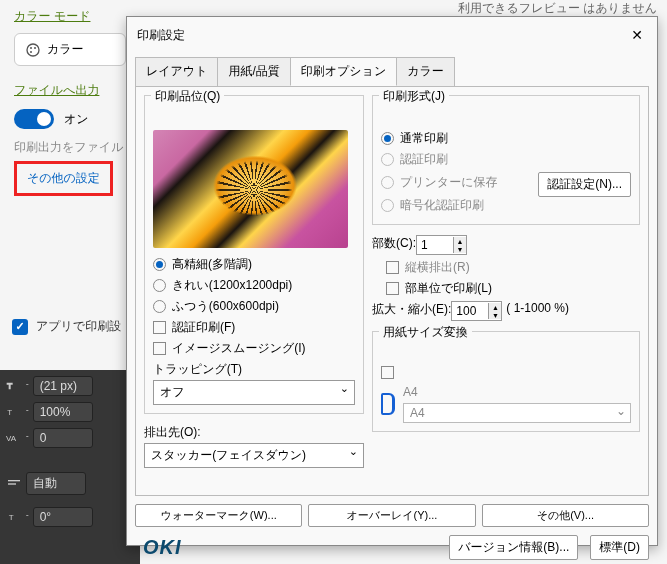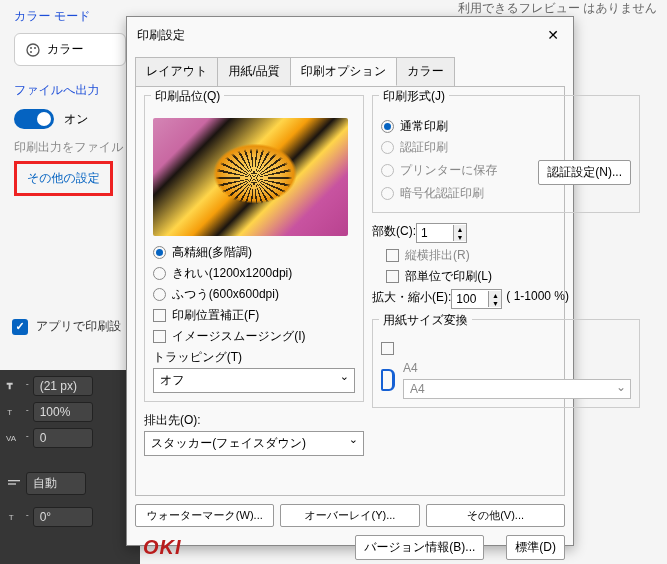--- a/index.html
+++ b/index.html
@@ -1,21 +1,21 @@
 <!DOCTYPE html>
 <html><head>
 <meta charset="utf-8">
 <style>
 * { box-sizing: border-box; margin: 0; padding: 0; font-family: "Yu Gothic UI", "Meiryo", sans-serif; font-size: 12px; }
 body { width: 667px; height: 564px; background: #2c2c2c; position: relative; overflow: hidden; }
 
 
 .bg-app { position: absolute; inset: 0; background: #f5f5f5; }
 .bg-left { position: absolute; left: 0; top: 0; width: 140px; height: 370px; background: #f5f5f5; padding: 8px 14px; }
-.bg-label { color: #1d4ed8; margin-bottom: 8px; display: block; }
+.bg-label { color: #4d7c0f; margin-bottom: 8px; display: block; text-decoration: underline; }
 .bg-btn { display: flex; align-items: center; gap: 6px; background: #fff; border: 1px solid #ccc; border-radius: 6px; padding: 7px 10px; margin-bottom: 16px; cursor: pointer; }
 .bg-btn .ico { width: 16px; height: 16px; }
 .toggle { display: flex; align-items: center; gap: 10px; margin: 10px 0; }
 .toggle-sw { width: 40px; height: 20px; border-radius: 10px; background: #0563c1; position: relative; }
 .toggle-sw::after { content: ""; position: absolute; right: 3px; top: 3px; width: 14px; height: 14px; border-radius: 50%; background: #fff; }
 .bg-muted { color: #888; margin-bottom: 5px; display: block; }
 .red-box { border: 3px solid #e22; padding: 6px 10px; display: inline-block; }
 .red-box span { color: #0563c1; }
 .bg-lower { position: absolute; left: 0; top: 310px; width: 140px; background: #f5f5f5; padding: 8px 12px; }
 .check-row { display: flex; align-items: center; gap: 8px; color: #333; }
@@ -23,33 +23,33 @@
 
 .dark-tools { position: absolute; left: 0; top: 370px; width: 140px; bottom: 0; background: #363636; padding: 6px; color: #ddd; }
 .tool-row { display: flex; align-items: center; gap: 4px; margin-bottom: 6px; font-size: 11px; }
 .tool-row .ico { width: 16px; height: 16px; fill: #ccc; }
 .tool-dd { background: #444; border: 1px solid #222; padding: 2px 6px; border-radius: 3px; display: inline-flex; align-items: center; gap: 4px; min-width: 60px; }
 .caret { font-size: 8px; }
 
 .top-right { position: absolute; right: 10px; top: 0; color: #666; }
 
 
-.dialog { position: absolute; left: 126px; top: 16px; width: 448px; height: 530px; background: #f9f9f9; border: 1px solid #888; box-shadow: 0 4px 12px rgba(0,0,0,0.3); }
+.dialog { position: absolute; left: 126px; top: 16px; width: 532px; height: 530px; background: #f9f9f9; border: 1px solid #888; box-shadow: 0 4px 12px rgba(0,0,0,0.3); }
 .dlg-title { display: flex; justify-content: space-between; align-items: center; padding: 8px 10px; }
 .close-x { width: 20px; height: 20px; display: flex; align-items: center; justify-content: center; cursor: pointer; font-size: 14px; }
 
 .tabs { display: flex; margin: 4px 8px 0; }
 .tab { padding: 5px 10px; border: 1px solid #bbb; background: #eee; cursor: pointer; border-bottom: none; margin-right: -1px; }
 .tab.active { background: #f9f9f9; border-bottom: 1px solid #f9f9f9; position: relative; z-index: 2; }
 .tab-content { border: 1px solid #bbb; margin: 0 8px; padding: 8px; position: relative; height: 410px; }
 
 .col-l { position: absolute; left: 8px; top: 8px; width: 220px; }
 .col-r { position: absolute; left: 236px; top: 8px; width: 268px; }
 
-.group { border: 1px solid #ccc; padding: 22px 8px 8px; position: relative; margin-bottom: 10px; }
+.group { border: 1px solid #ccc; padding: 34px 8px 8px; position: relative; margin-bottom: 10px; }
 .group-title { position: absolute; top: -8px; left: 6px; background: #f9f9f9; padding: 0 4px; }
 
 .preview-img { width: 195px; height: 118px; background: linear-gradient(135deg,#d485b5 0%,#c968a2 18%,#1a1410 25%,#ffd54a 42%,#f59e0b 50%,#1a1410 58%,#ffd54a 65%,#c853a0 80%,#b8428f 100%); border-radius: 2px; margin-bottom: 8px; position: relative; overflow: hidden; }
 .preview-img::before { content:""; position:absolute; left:25px; top:15px; width:140px; height:90px; background:radial-gradient(ellipse 70px 50px at 55% 45%, #ffd966 0%, #f4b840 35%, #e8910b 55%, transparent 60%); }
 .preview-img::after { content:""; position:absolute; left:35px; top:20px; width:120px; height:80px; background:repeating-conic-gradient(from 20deg at 55% 50%, transparent 0deg 8deg, rgba(20,15,10,0.85) 8deg 12deg); -webkit-mask:radial-gradient(ellipse 62px 45px at 55% 48%, #000 55%, transparent 62%); mask:radial-gradient(ellipse 62px 45px at 55% 48%, #000 55%, transparent 62%); }
 
 .radio-row, .check-row2 { display: flex; align-items: center; gap: 6px; margin-bottom: 4px; }
 .radio { width: 13px; height: 13px; border: 1px solid #888; border-radius: 50%; display: flex; align-items: center; justify-content: center; flex-shrink: 0; }
 .radio.checked::after { content: ""; width: 7px; height: 7px; background: #0563c1; border-radius: 50%; }
 .chk2 { width: 13px; height: 13px; border: 1px solid #888; flex-shrink: 0; }
@@ -68,21 +68,21 @@
 
 .btn { background: #fff; border: 1px solid #999; padding: 3px 8px; cursor: pointer; border-radius: 2px; display: inline-block; text-align: center; }
 
 .a4-box { display: flex; align-items: center; gap: 8px; margin-top: 6px; }
 .a4-icon { width: 14px; height: 22px; border: 2px solid #1560d4; border-radius: 2px 6px 6px 2px; border-right-width: 3px; }
 .a4-sel { flex: 1; background: #fff; border: 1px solid #bbb; padding: 2px 16px 2px 6px; color: #888; position: relative; }
 .a4-sel::after { content: "⌄"; position: absolute; right: 4px; top: 0; }
 
 .btns-row { display: flex; gap: 6px; margin: 8px; }
 .btns-row .btn { flex: 1; font-size: 11px; white-space: nowrap; }
-.brand { color: #b91c1c; font-weight: bold; font-size: 20px; letter-spacing: 1px; font-style: italic; margin-left: 8px; }
+.brand { color: #0c4a6e; font-weight: bold; font-size: 20px; letter-spacing: 1px; font-style: italic; margin-left: 8px; }
 </style>
 </head>
 <body>
 
 <div class="bg-app">
   <div class="bg-left">
     <span class="bg-label">カラー モード</span>
     <div class="bg-btn">
       <svg class="ico" viewBox="0 0 24 24">
           <circle cx="12" cy="12" r="9" fill="none" stroke="#555" stroke-width="2"></circle>
@@ -171,21 +171,21 @@
         <div class="radio-row">
             <div class="radio"></div>
             <span>きれい(1200x1200dpi)</span>
           </div>
         <div class="radio-row">
             <div class="radio"></div>
             <span>ふつう(600x600dpi)</span>
           </div>
         <div class="check-row2">
             <div class="chk2"></div>
-            <span>印刷位置補正(F)</span>
+            <span>認証印刷(F)</span>
           </div>
         <div class="check-row2">
             <div class="chk2"></div>
             <span>イメージスムージング(I)</span>
           </div>
         <span class="field-label">トラッピング(T)</span>
         <div class="select">オフ</div>
       </div>
       <span class="field-label">排出先(O):</span>
       <div class="select">スタッカー(フェイスダウン)</div>
@@ -259,19 +259,19 @@
     </div>
   </div>
 
   <div class="btns-row">
     <span class="btn">ウォーターマーク(W)...</span>
     <span class="btn">オーバーレイ(Y)...</span>
     <span class="btn">その他(V)...</span>
   </div>
   <div style="display:flex;justify-content:space-between;align-items:center;margin:0 8px 4px">
     <span class="brand">OKI</span>
-    <div style="display:flex;gap:22px">
+    <div style="display:flex;gap:12px">
       <span class="btn">バージョン情報(B)...</span>
       <span class="btn">標準(D)</span>
     </div>
   </div>
 
 </div>
 
 </body></html>

